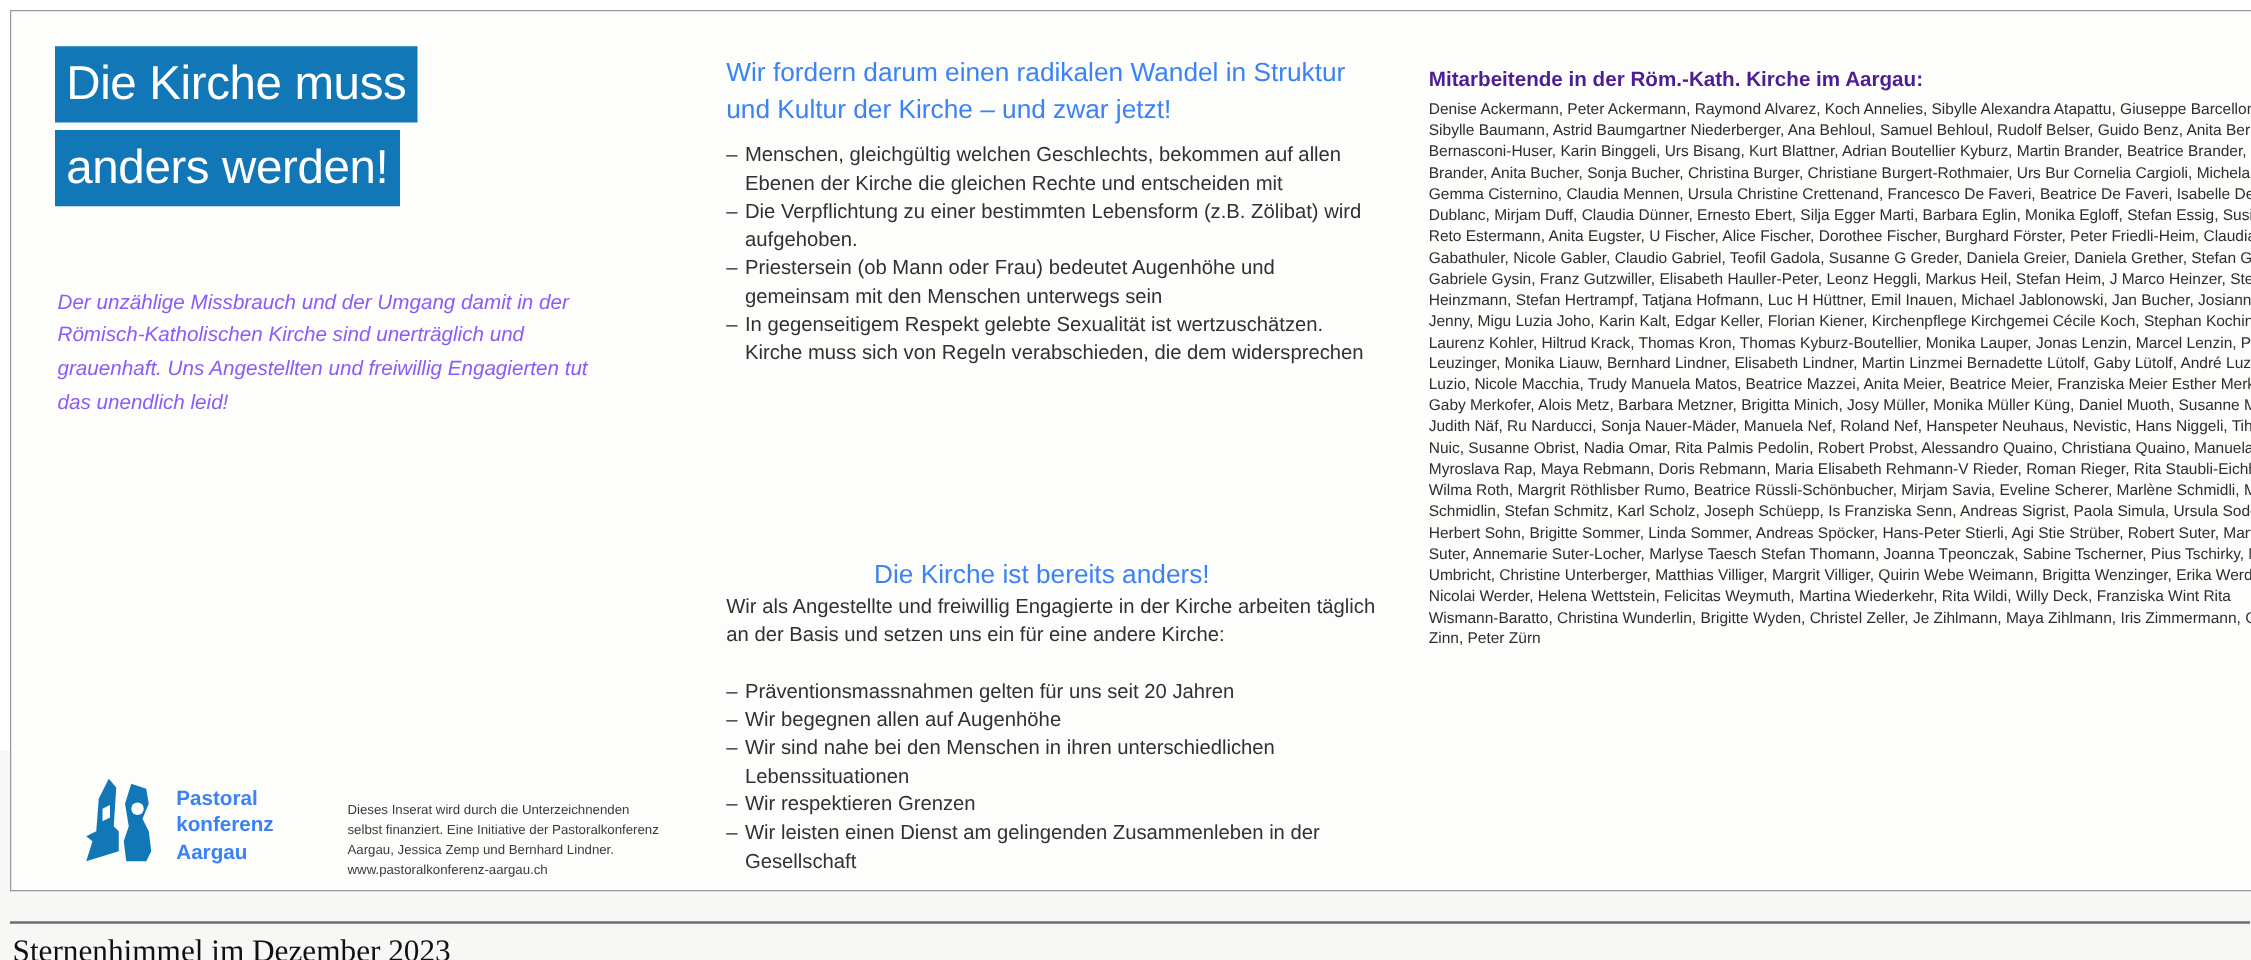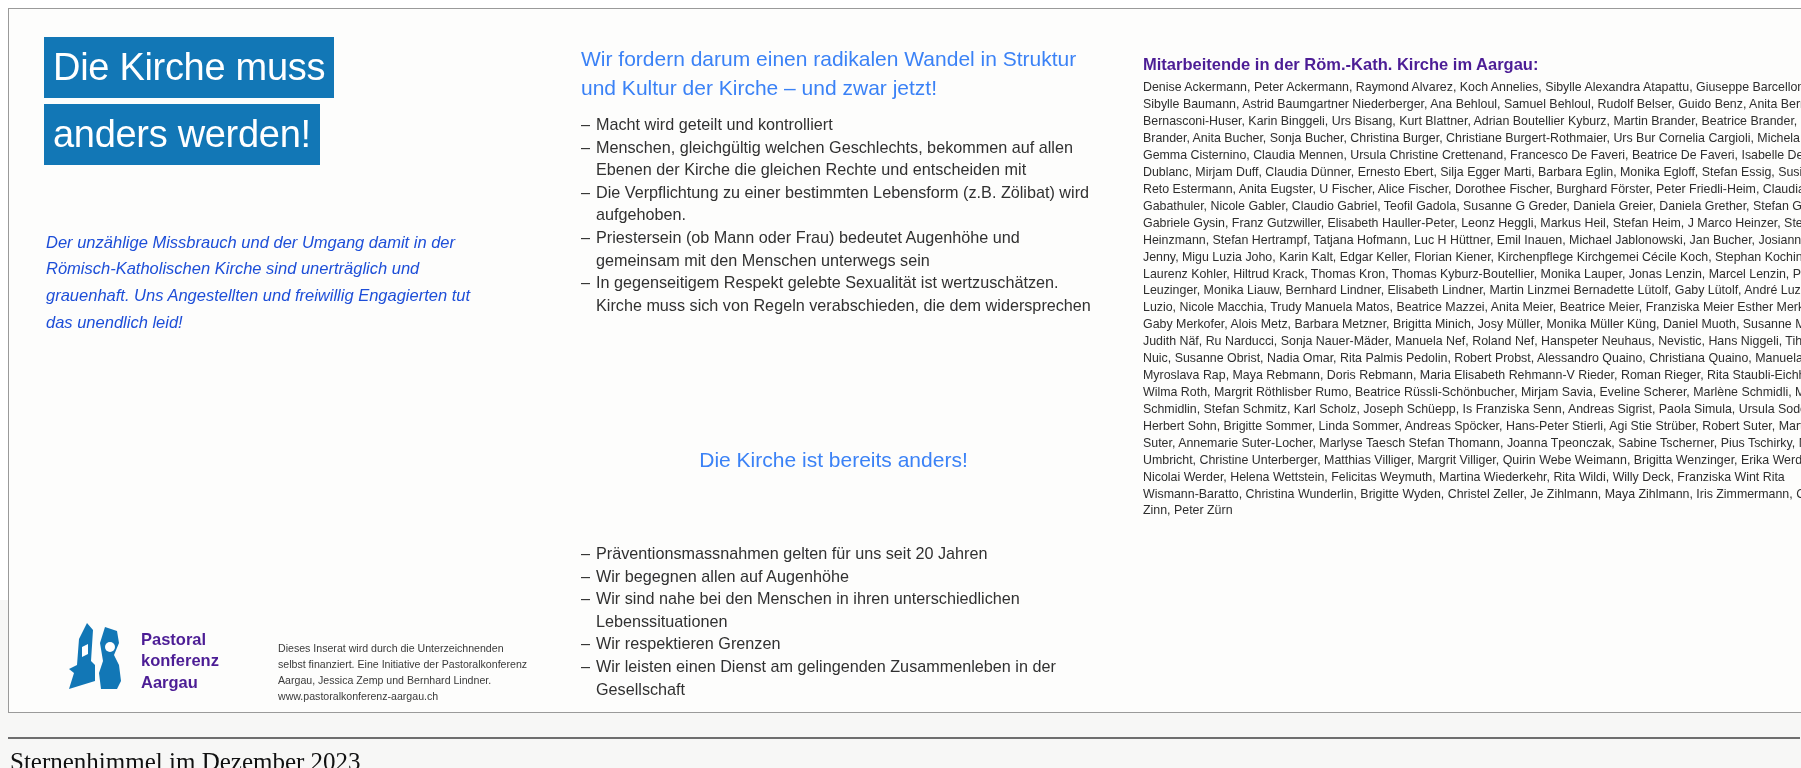--- a/index.html
+++ b/index.html
@@ -57,34 +57,34 @@
   }
 
   
   #lead {
     position: absolute;
     top: 203px; left: 15px;
     width: 430px;
     font-style: italic;
     font-size: 16.5px;
     line-height: 1.62;
-    color: #1d4ed8;
+    color: #8b5cf6;
   }
 
   
   #logo-block {
     position: absolute;
     left: 36px; top: 612px;
     display: flex;
     align-items: flex-start;
   }
   #logo-mark { width: 62px; height: 72px; flex: 0 0 auto; }
   #logo-wordmark {
     margin-left: 12px;
-    color: #4c1d95;
+    color: #3b82f6;
     font-weight: bold;
     font-size: 16.5px;
     line-height: 1.30;
     padding-top: 8px;
   }
 
   #imprint {
     position: absolute;
     left: 247px; top: 620px;
     width: 250px;
@@ -200,29 +200,29 @@
       </div>
 
       <p id="imprint">Dieses Inserat wird durch die Unterzeichnenden selbst finanziert. Eine Initiative der Pastoralkonferenz Aargau, Jessica Zemp und Bernhard Lindner. www.pastoralkonferenz-aargau.ch</p>
     </div>
 
     <div class="col" id="col-mid">
 
       <h2 class="sec-head" id="mid-head-1">Wir fordern darum einen radikalen Wandel in Struktur und Kultur der Kirche – und zwar jetzt!</h2>
 
       <ul class="dash-list" id="mid-list-1">
-        <li>Macht wird geteilt und kontrolliert</li>
         <li>Menschen, gleichgültig welchen Geschlechts, bekommen auf allen Ebenen der Kirche die gleichen Rechte und entscheiden mit</li>
         <li>Die Verpflichtung zu einer bestimmten Lebensform (z.B. Zölibat) wird aufgehoben.</li>
         <li>Priestersein (ob Mann oder Frau) bedeutet Augenhöhe und gemeinsam mit den Menschen unterwegs sein</li>
         <li>In gegenseitigem Respekt gelebte Sexualität ist wertzuschätzen. Kirche muss sich von Regeln verabschieden, die dem widersprechen</li>
       </ul>
 
       <h2 class="sec-head" id="mid-head-2">Die Kirche ist bereits anders!</h2>
 
+      <p class="body-text" id="mid-para-2">Wir als Angestellte und freiwillig Engagierte in der Kirche arbeiten täglich an der Basis und setzen uns ein für eine andere Kirche:</p>
 
       <ul class="dash-list" id="mid-list-2">
         <li>Präventionsmassnahmen gelten für uns seit 20 Jahren</li>
         <li>Wir begegnen allen auf Augenhöhe</li>
         <li>Wir sind nahe bei den Menschen in ihren unterschiedlichen Lebenssituationen</li>
         <li>Wir respektieren Grenzen</li>
         <li>Wir leisten einen Dienst am gelingenden Zusammenleben in der Gesellschaft</li>
       </ul>
     </div>
 

